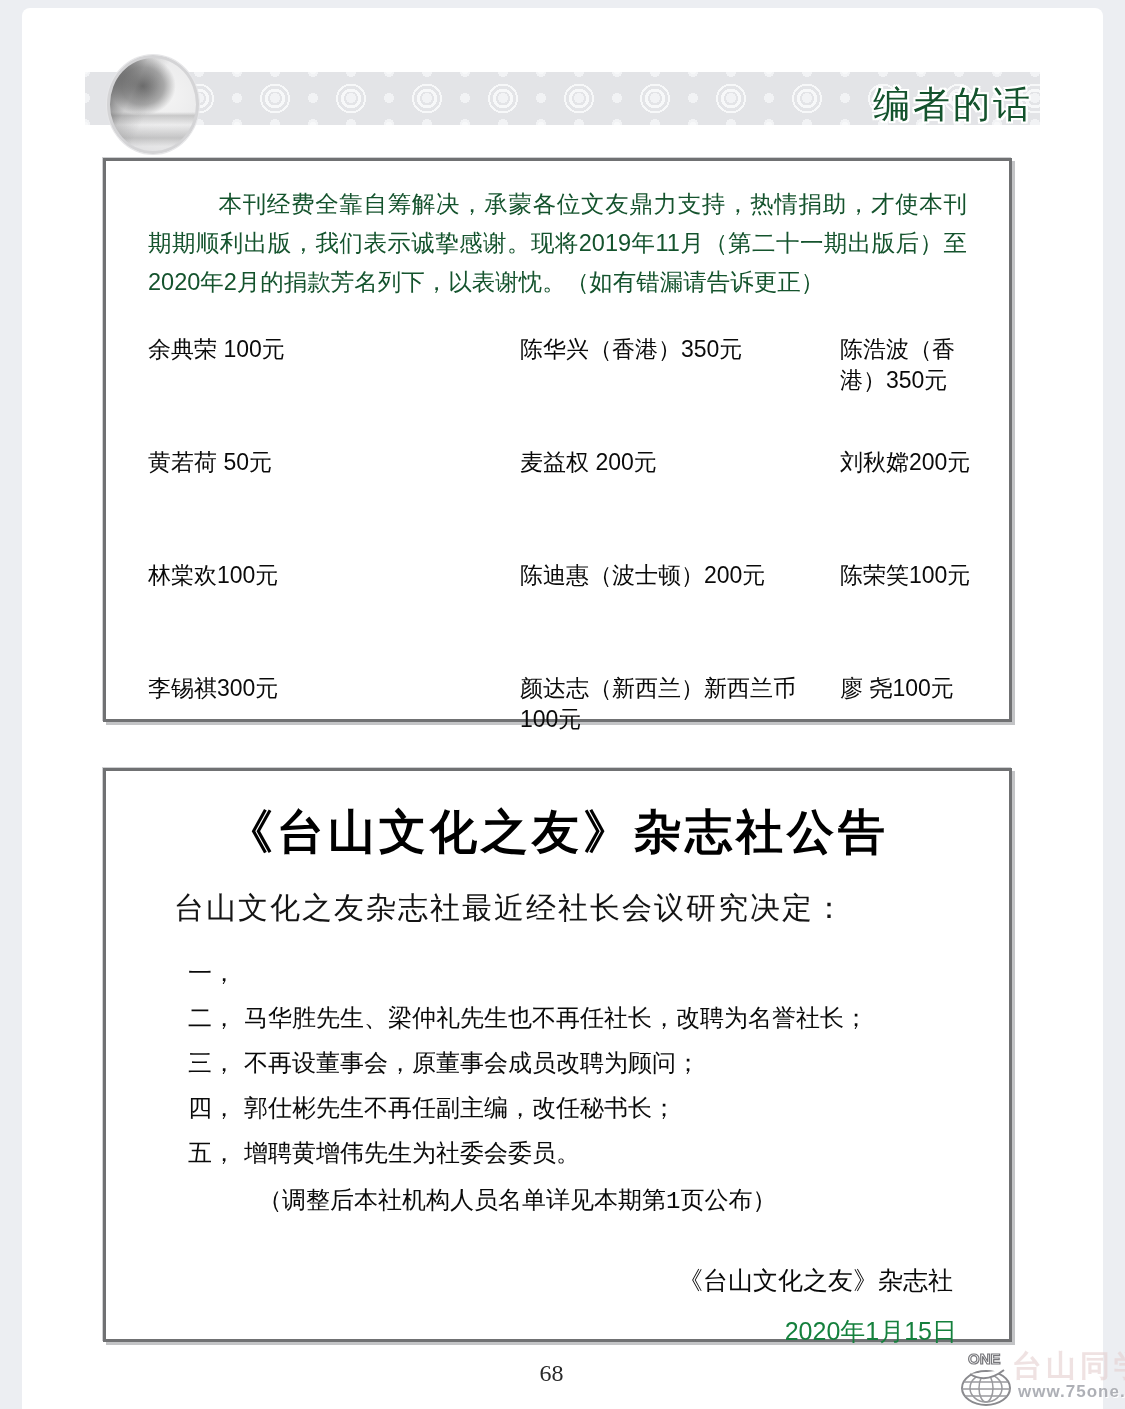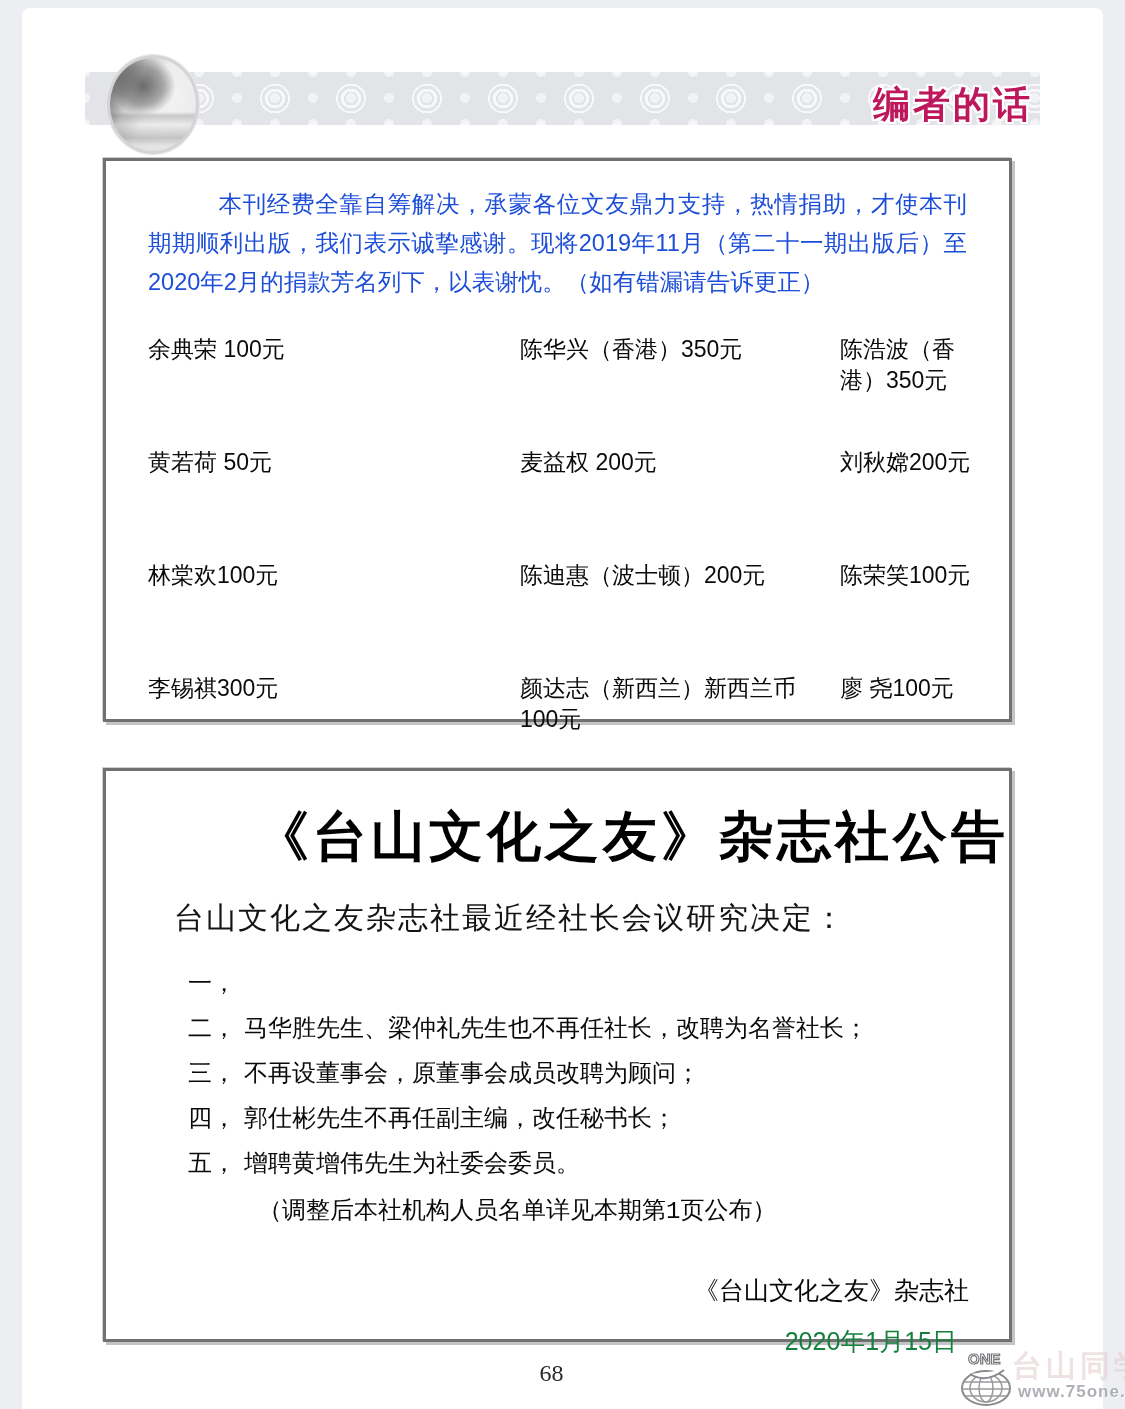--- a/index.html
+++ b/index.html
@@ -29,23 +29,23 @@
       radial-gradient(circle, rgba(255,255,255,0) 0 7px, #f7f8f9 7px 10px, rgba(255,255,255,0) 10px 13px, #f7f8f9 13px 15px, rgba(255,255,255,0) 15px),
       radial-gradient(circle, #f7f8f9 0 3px, rgba(255,255,255,0) 3px),
       radial-gradient(circle, #f2f3f5 0 5px, rgba(255,255,255,0) 5px);
     background-size: 76px 53px, 76px 53px, 38px 26px;
     background-position: 0 0, 38px 26px, 19px 13px;
   }
   .band-title {
     position: absolute;
     right: 70px; top: 72px;
     font-size: 37px;
-    font-weight: bold;
+    font-weight: normal;
     letter-spacing: 3px;
-    color: #be185d;
+    color: #14532d;
     text-shadow:
       -2px -2px 0 #fff, 2px -2px 0 #fff, -2px 2px 0 #fff, 2px 2px 0 #fff,
       0 -2px 0 #fff, 0 2px 0 #fff, -2px 0 0 #fff, 2px 0 0 #fff;
   }
   .vignette {
     position: absolute;
     left: 85px; top: 47px;
     width: 92px; height: 99px;
     border-radius: 50%;
     border: 3px solid #d4d4d6;
@@ -77,37 +77,37 @@
     font-weight: bold;
     letter-spacing: 12px;
     color: #000;
   }
   .ack-intro {
     margin: 24px 42px 0 42px;
     font-size: 23.5px;
     line-height: 39px;
     text-align: justify;
     text-indent: 3em;
-    color: #1d4ed8;
+    color: #14532d;
   }
   .donor-grid {
     margin: 32px 20px 0 42px;
     display: grid;
     grid-template-columns: 336px 284px 1fr;
     grid-auto-rows: 77px;
     font-size: 23px;
     color: #0a0a0a;
     gap: 36px;
   }
 
   
   .ann-title {
     margin-top: 30px;
-    text-align: right;
-    font-size: 54px;
+    text-align: center;
+    font-size: 47px;
     font-weight: bold;
     letter-spacing: 4px;
     color: #000;
   }
   .ann-subtitle {
     margin: 24px 40px 0 68px;
     font-family: "Liberation Serif", "DejaVu Serif", serif;
     font-size: 30px;
     letter-spacing: 2px;
     color: #141414;
@@ -123,21 +123,21 @@
   .ann-item .num { width: 56px; flex: 0 0 56px; }
   .ann-note {
     margin: 2px 40px 0 152px;
     font-size: 24px;
     color: #0a0a0a;
     font-family: Liberation Mono, monospace;
   }
   .ann-sign {
     margin-top: 48px;
     text-align: right;
-    padding-right: 40px;
+    padding-right: 56px;
     font-size: 25px;
     color: #0a0a0a;
   }
   .ann-date {
     margin-top: 18px;
     text-align: right;
     padding-right: 52px;
     font-size: 25px;
     color: #15803d;
   }

